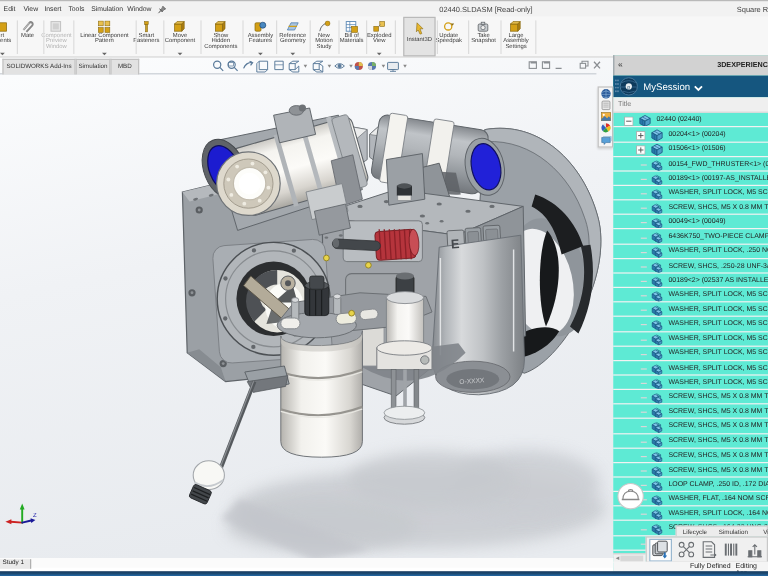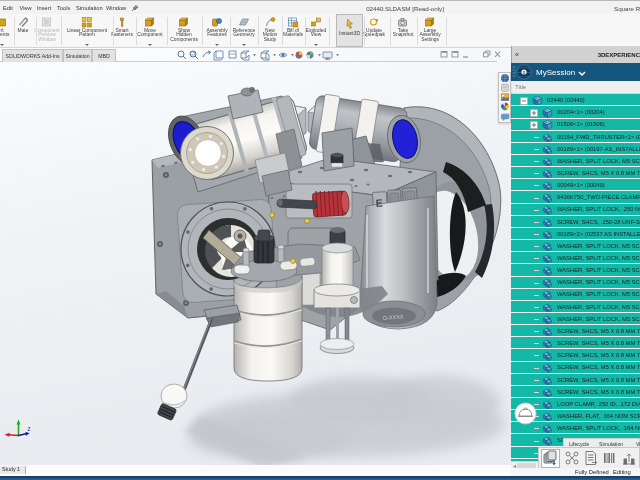--- a/index.html
+++ b/index.html
@@ -13,21 +13,21 @@
   #ribbon { left:0; top:14px; width:640px; height:34px; background:#f7f7f7; border-bottom:1px solid #d5d5d5; }
   .rbtn { position:absolute; top:0; height:33px; text-align:center; }
   .rlab { position:absolute; top:14.5px; width:100%; font-size:4.9px; line-height:4.8px; color:#3a3a3a; }
   .rlab.gray { color:#b4b4b4; }
   .rsep { position:absolute; top:3px; height:28px; width:1px; background:#dcdcdc; }
   .drop { position:absolute; bottom:1.5px; width:0; height:0; border-left:2px solid transparent; border-right:2px solid transparent; border-top:2.5px solid #666; }
   #tabrow { z-index:3; left:0; top:48px; width:497px; height:14px; background:transparent; border-bottom:1px solid #c9ced4; }
   .cmtab { position:absolute; top:1px; height:13px; background:#e2e2e2; border:1px solid #c2c2c2; border-bottom:none; font-size:5.2px; color:#333; text-align:center; line-height:12px; }
   #viewport { z-index:1; left:0; top:48px; width:511px; height:417px; overflow:hidden; }
   #taskstrip { z-index:5; left:497.5px; top:72px; width:13.5px; height:51px; background:#f5f5f5; border:1px solid #c0c0c0; box-shadow:0 1px 2px rgba(0,0,0,0.15); }
-  #panel { left:511px; top:46px; width:129px; height:430px; background:#14b8a6; }
+  #panel { left:511px; top:46px; width:129px; height:430px; background:#5eead4; }
   #phead { position:absolute; left:0; top:0; width:129px; height:17px; background:#d2d2d2; border-left:1px solid #9aa0a6;}
   #mysession { position:absolute; left:0; top:17px; width:129px; height:18px; background:#15567f; }
   #ptitle { position:absolute; left:0; top:35px; width:129px; height:13px; background:#efefef; border-bottom:1px solid #d8d8d8; font-size:6px; color:#7a7a7a; }
   .trow { position:absolute; left:0; width:129px; height:12.15px; border-bottom:1px solid #f2f2f2; font-size:5.8px; color:#222; white-space:nowrap; overflow:hidden; }
   #motionbar { left:0; top:464px; width:511px; height:9px; background:#fbfbfb; border-top:1px solid #b5b5b5; }
   #study1 { position:absolute; left:0; top:1px; width:26px; height:8px; background:#e9e9e9; border-right:1px solid #b0b0b0; font-size:5.3px; color:#222; padding-left:2px; line-height:7.5px; }
   #statusrow { left:511px; top:468px; width:129px; height:8px; background:#f5f5f5; font-size:5.8px; color:#222; }
   #bottombar { left:0; top:476px; width:640px; height:4px; background:linear-gradient(180deg,#16395e 0%, #1c486f 45%, #2368a4 100%); }
 </style>
 </head>

